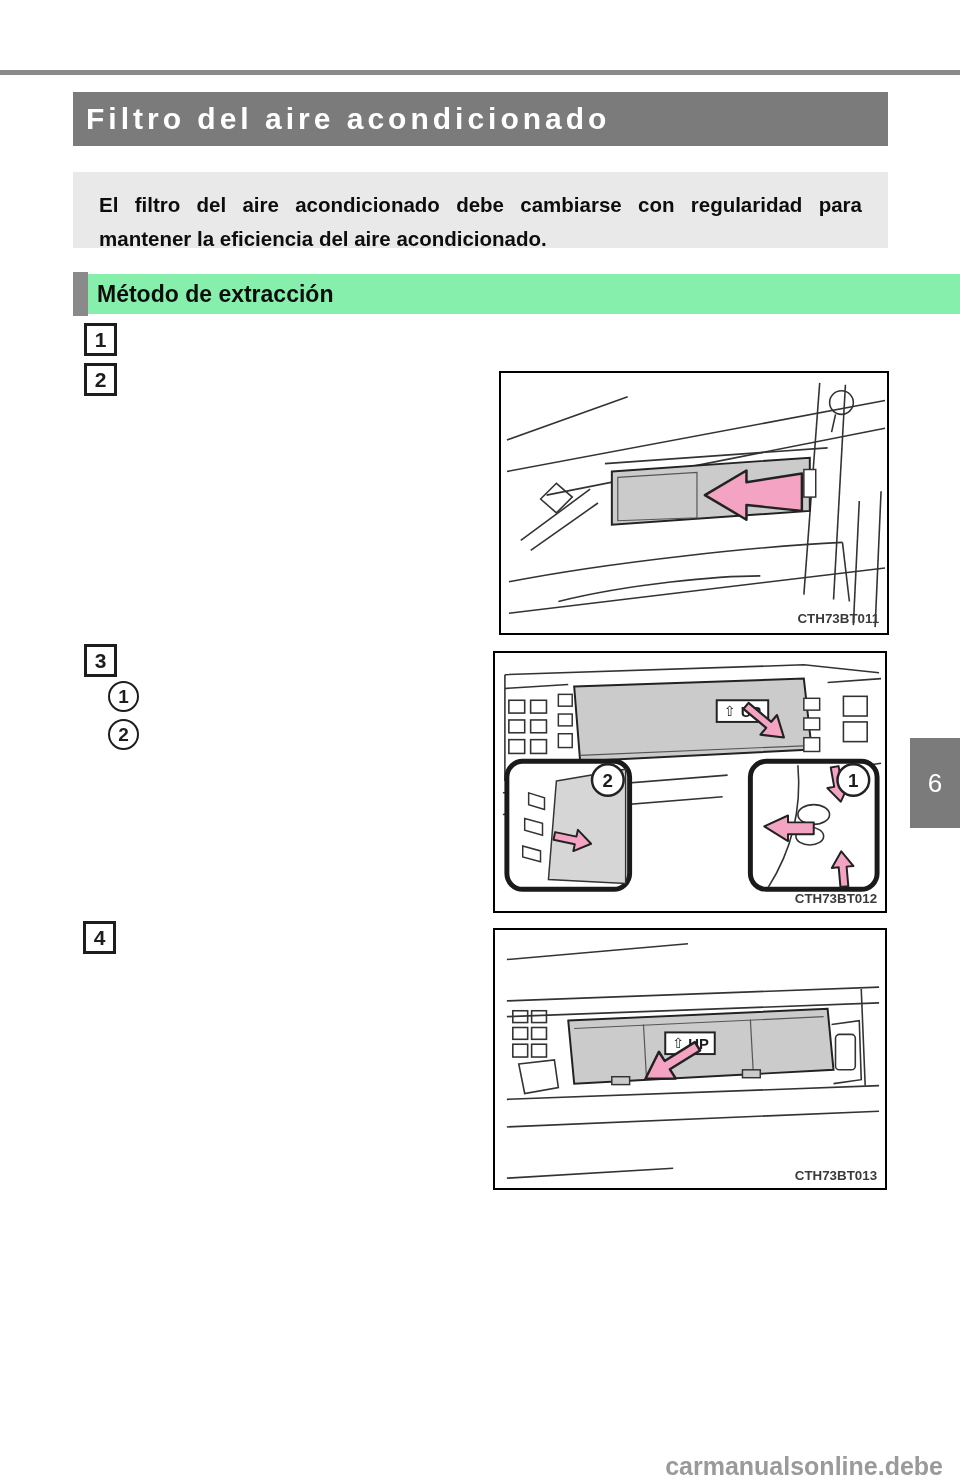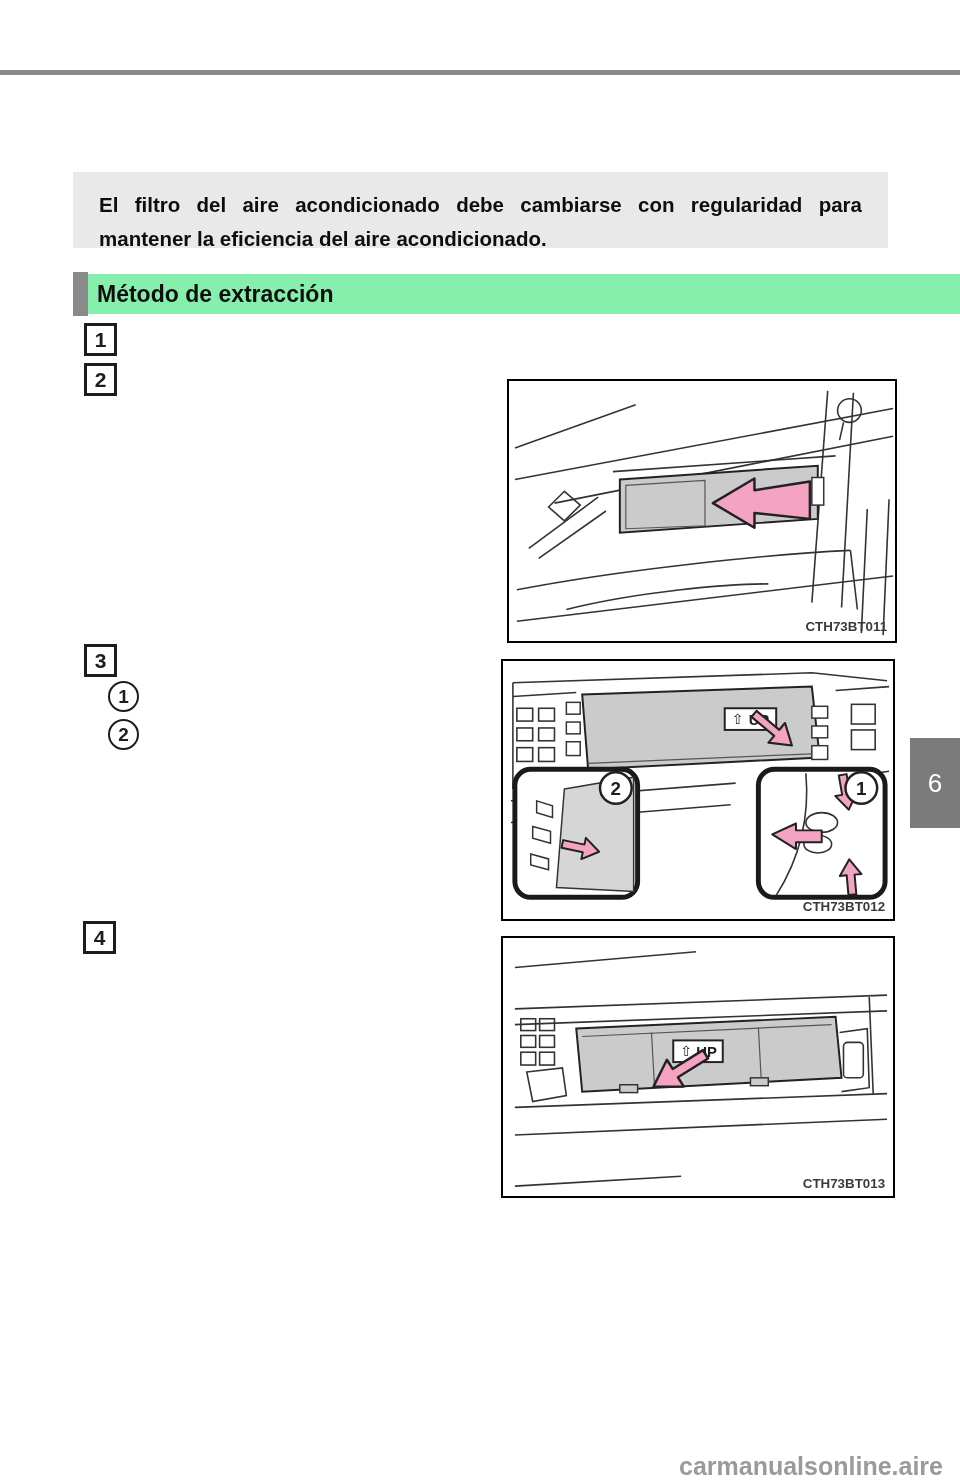--- a/index.html
+++ b/index.html
@@ -30,21 +30,21 @@
   }
   .step-box{
     position:absolute;width:27px;height:27px;background:#ffffff;border:3px solid #1d1d1d;
     font-weight:bold;font-size:21px;line-height:27px;text-align:center;color:#1d1d1d;
   }
   .substep-circle{
     position:absolute;width:27px;height:27px;background:#ffffff;border:2.5px solid #1d1d1d;
     border-radius:50%;font-weight:bold;font-size:19px;line-height:27px;text-align:center;color:#1d1d1d;
   }
   .fig{
-    position:absolute;margin:8px;background:#ffffff;border:2px solid #000000;box-sizing:border-box;
+    position:absolute;margin:0;background:#ffffff;border:2px solid #000000;box-sizing:border-box;
   }
   .fig svg{display:block;width:100%;height:100%;}
   .figcode{font-family:"Liberation Sans",sans-serif;font-weight:bold;font-size:13.5px;fill:#3a3a3a;}
   .uptext{font-family:"Liberation Sans",sans-serif;font-weight:bold;font-size:15px;fill:#1d1d1d;}
   .uparrow{font-family:"DejaVu Sans",sans-serif;font-size:14px;fill:#1d1d1d;}
   .calloutnum{font-family:"Liberation Sans",sans-serif;font-weight:bold;font-size:19px;fill:#1d1d1d;}
   .chapter-tab{
     position:absolute;left:910px;top:738px;width:50px;height:90px;background:#7b7b7b;
     color:#ffffff;font-size:26px;line-height:90px;text-align:center;
   }
@@ -52,20 +52,23 @@
     position:absolute;right:17px;top:1452px;font-weight:bold;font-size:25px;color:#9a9a9a;
   }
 </style>
 </head>
 <body>
 
 <div class="page">
 
   <div class="top-rule"></div>
 
+  <div class="title-bar">
+    <span>Filtro del aire acondicionado</span>
+  </div>
 
   <div class="intro-box">
     <p>El filtro del aire acondicionado debe cambiarse con regularidad para mantener la eficiencia del aire acondicionado.</p>
   </div>
 
   <div class="section-bar">
     <span class="section-accent"></span>
     <span class="heading">Método de extracción</span>
   </div>
 
@@ -228,16 +231,16 @@
       </g>
       <text x="386" y="254" text-anchor="end" class="figcode">CTH73BT013</text>
     </svg>
   </figure>
 
   <div class="chapter-tab">
     <span>6</span>
   </div>
 
   <div class="watermark">
-    <span>carmanualsonline.aire</span>
+    <span>carmanualsonline.debe</span>
   </div>
 
 </div>
 
 </body></html>

